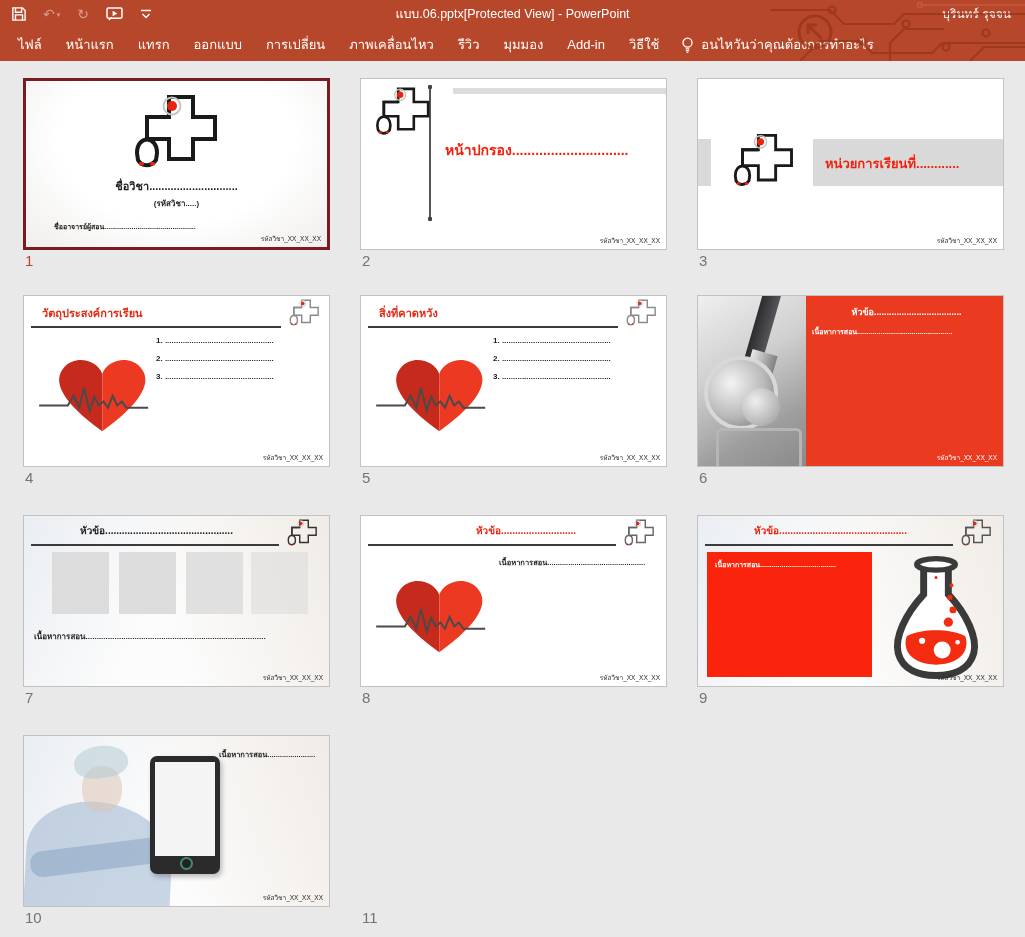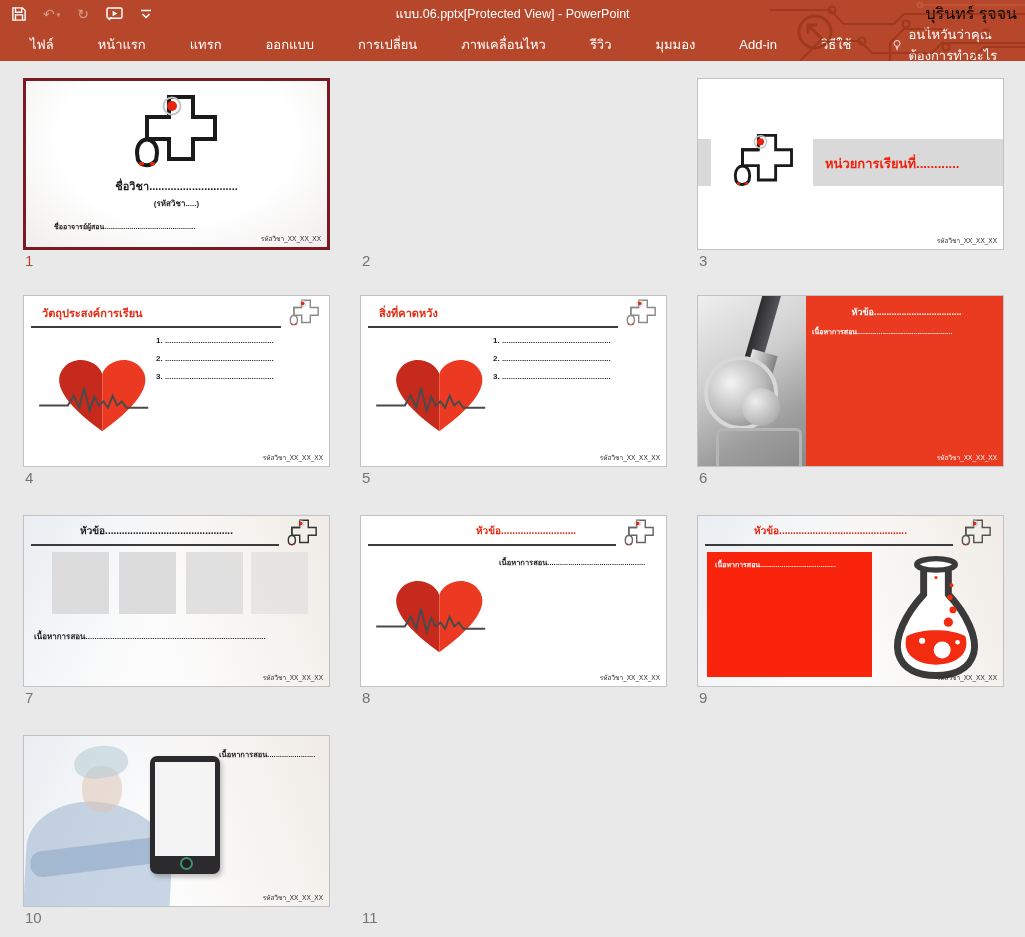--- a/index.html
+++ b/index.html
@@ -9,22 +9,22 @@
     background:#e9e9e9;
   }
   
   #titlebar{position:absolute;left:0;top:0;width:1025px;height:28px;background:#b7472a;z-index:5;}
   #tabrow{position:absolute;left:0;top:28px;width:1025px;height:33px;background:#b7472a;z-index:5;}
   #circuit{position:absolute;right:0;top:0;width:255px;height:61px;z-index:6;pointer-events:none;}
   .qat{position:absolute;left:12px;top:0;height:28px;display:flex;align-items:center;gap:17px;z-index:7;}
   .qat .qbtn{color:#fff;font-size:14px;line-height:1;display:flex;align-items:center;cursor:default;}
   .qbtn.dim{opacity:.45;}
   #doc-title{position:absolute;left:0;right:0;top:0;height:28px;line-height:28px;text-align:center;color:#fff;font-size:12.5px;z-index:6;}
-  #user-name{position:absolute;right:0px;top:0;height:28px;line-height:28px;color:#000000;font-size:16px;z-index:7;padding-right:8px;}
-  .tabs{position:absolute;left:18px;top:0;height:33px;display:flex;z-index:7;gap:20px;}
+  #user-name{position:absolute;right:0px;top:0;height:28px;line-height:28px;color:#ffffff;font-size:12px;z-index:7;padding-right:14px;}
+  .tabs{position:absolute;left:6px;top:0;height:33px;display:flex;z-index:7;}
   .tab{color:#fff;font-size:13px;padding:0 12px;height:33px;line-height:33px;white-space:nowrap;cursor:default;}
   .tellme{display:flex;align-items:center;gap:7px;color:#fff;font-size:13px;padding:0 10px;}
   
   #canvas{position:absolute;left:0;top:61px;width:1025px;height:876px;}
   .thumb{position:absolute;width:307px;height:172px;background:#fff;border:1px solid #c2c2c2;
          box-sizing:border-box;overflow:hidden;}
   .thumb.selected{border:3px solid #7a1b22;}
   .num{position:absolute;font-size:15px;color:#747474;}
   .num.sel{color:#b7472a;}
   .t{position:absolute;white-space:nowrap;color:#1d1d1d;}
@@ -182,20 +182,31 @@
     <svg class="ic" style="left:96px;top:10px;width:118px;height:86px;color:#1a1a1a">
         <use href="#ic-cross"></use>
       </svg>
     <div class="t" style="left:0;right:0;top:96px;text-align:center;font-weight:bold;font-size:11px">ชื่อวิชา.............................</div>
     <div class="t" style="left:0;right:0;top:116px;text-align:center;font-size:8px;font-weight:bold">(รหัสวิชา.....)</div>
     <div class="t" style="left:28px;top:140px;font-size:7px;font-weight:bold">ชื่ออาจารย์ผู้สอน...............................................</div>
     <div class="fcode">รหัสวิชา_XX_XX_XX</div>
   </div>
   <div class="num sel" style="left:25px;top:191px">1</div>
 
+  <div class="thumb" style="left:360px;top:17px">
+    <div class="s2bar"></div>
+    <div class="s2line"></div>
+    <div class="s2dot" style="left:66.5px;top:6px"></div>
+    <div class="s2dot" style="left:66.5px;top:138px"></div>
+    <svg class="ic" style="left:8px;top:6px;width:74px;height:56px;color:#1a1a1a">
+        <use href="#ic-cross"></use>
+      </svg>
+    <div class="t" style="left:84px;top:60px;font-size:14px;font-weight:bold;color:#f3200c">หน้าปกรอง..............................</div>
+    <div class="fcode">รหัสวิชา_XX_XX_XX</div>
+  </div>
   <div class="num" style="left:362px;top:191px">2</div>
 
   <div class="thumb" style="left:697px;top:17px">
     <div class="s3band"></div>
     <div class="s3white"></div>
     <svg class="ic" style="left:28px;top:52px;width:82px;height:62px;color:#1a1a1a">
         <use href="#ic-cross"></use>
       </svg>
     <div class="t" style="left:127px;top:74px;font-size:13px;font-weight:bold;color:#f3200c">หน่วยการเรียนที่............</div>
     <div class="fcode">รหัสวิชา_XX_XX_XX</div>

